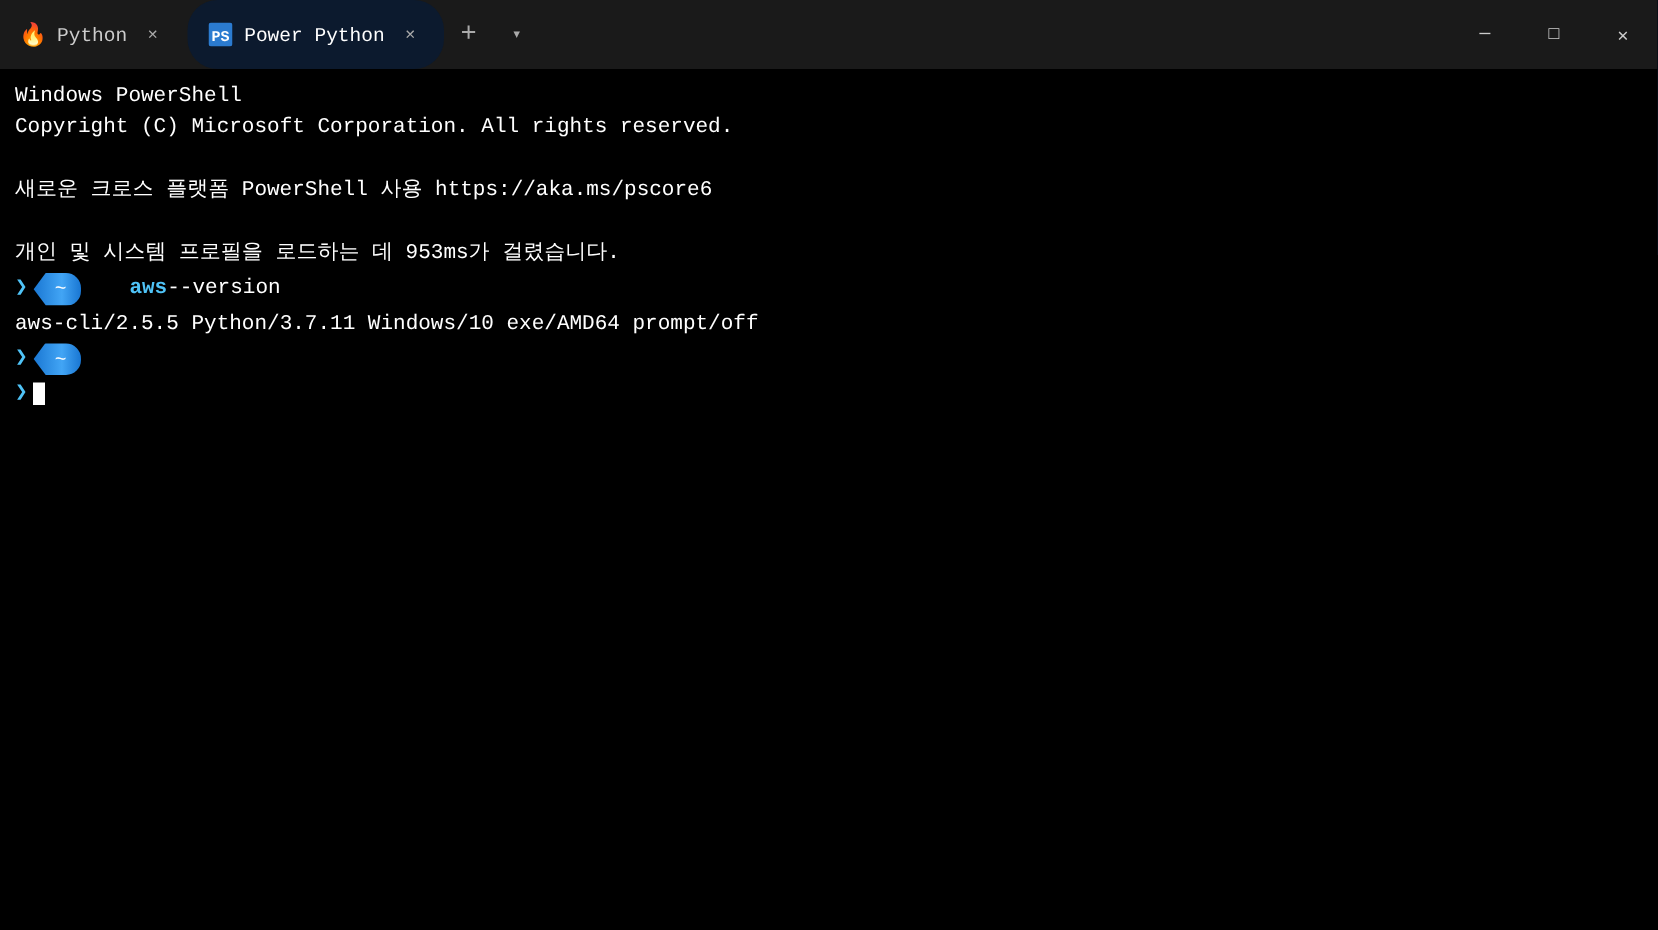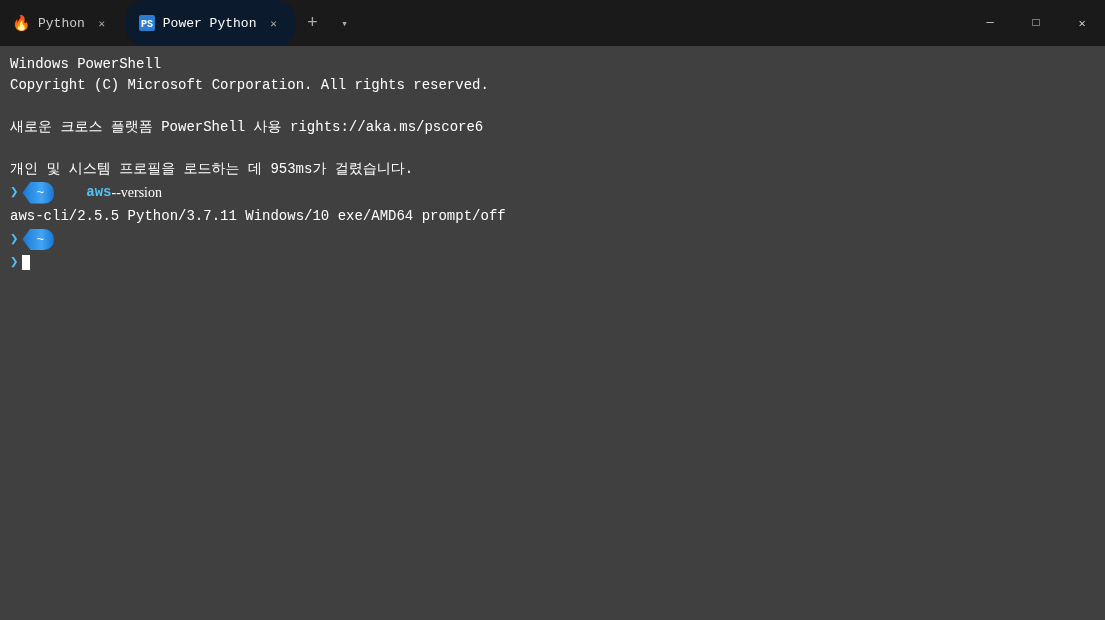--- a/index.html
+++ b/index.html
@@ -118,21 +118,21 @@
       align-items: center;
       justify-content: center;
       color: #ccc;
       font-size: 12px;
       cursor: pointer;
     }
 
     
     .terminal {
       flex: 1;
-      background: #404040;
+      background: #000000;
       padding: 8px 10px;
       color: #ffffff;
       font-size: 14px;
       line-height: 1.5;
       overflow: hidden;
     }
 
     .terminal-line {
       white-space: pre;
       font-family: 'Consolas', 'Courier New', monospace;
@@ -164,21 +164,20 @@
     }
 
     .cmd-aws {
       color: #4fc3f7;
       font-weight: bold;
       margin-left: 28px;
     }
 
     .cmd-arg {
       color: #ffffff;
-      font-family: Liberation Serif, serif;
     }
 
     .cursor {
       display: inline-block;
       width: 8px;
       height: 15px;
       background: #fff;
       vertical-align: middle;
       animation: blink 1s step-end infinite;
     }
@@ -218,21 +217,21 @@
     <div class="win-btn">─</div>
     <div class="win-btn">□</div>
     <div class="win-btn close-btn">✕</div>
   </div>
 </div>
 
 <div class="terminal">
   <div class="terminal-line">Windows PowerShell</div>
   <div class="terminal-line">Copyright (C) Microsoft Corporation. All rights reserved.</div>
   <div class="terminal-line">&nbsp;</div>
-  <div class="terminal-line">새로운 크로스 플랫폼 PowerShell 사용 rights://aka.ms/pscore6</div>
+  <div class="terminal-line">새로운 크로스 플랫폼 PowerShell 사용 https://aka.ms/pscore6</div>
   <div class="terminal-line">&nbsp;</div>
   <div class="terminal-line">개인 및 시스템 프로필을 로드하는 데 953ms가 걸렸습니다.</div>
 
   <div class="prompt-line">
     <span class="prompt-chevron">❯</span>
     <span class="prompt-badge">~</span>
     <span class="cmd-aws">aws</span>
     <span class="cmd-arg"> --version</span>
   </div>
 

